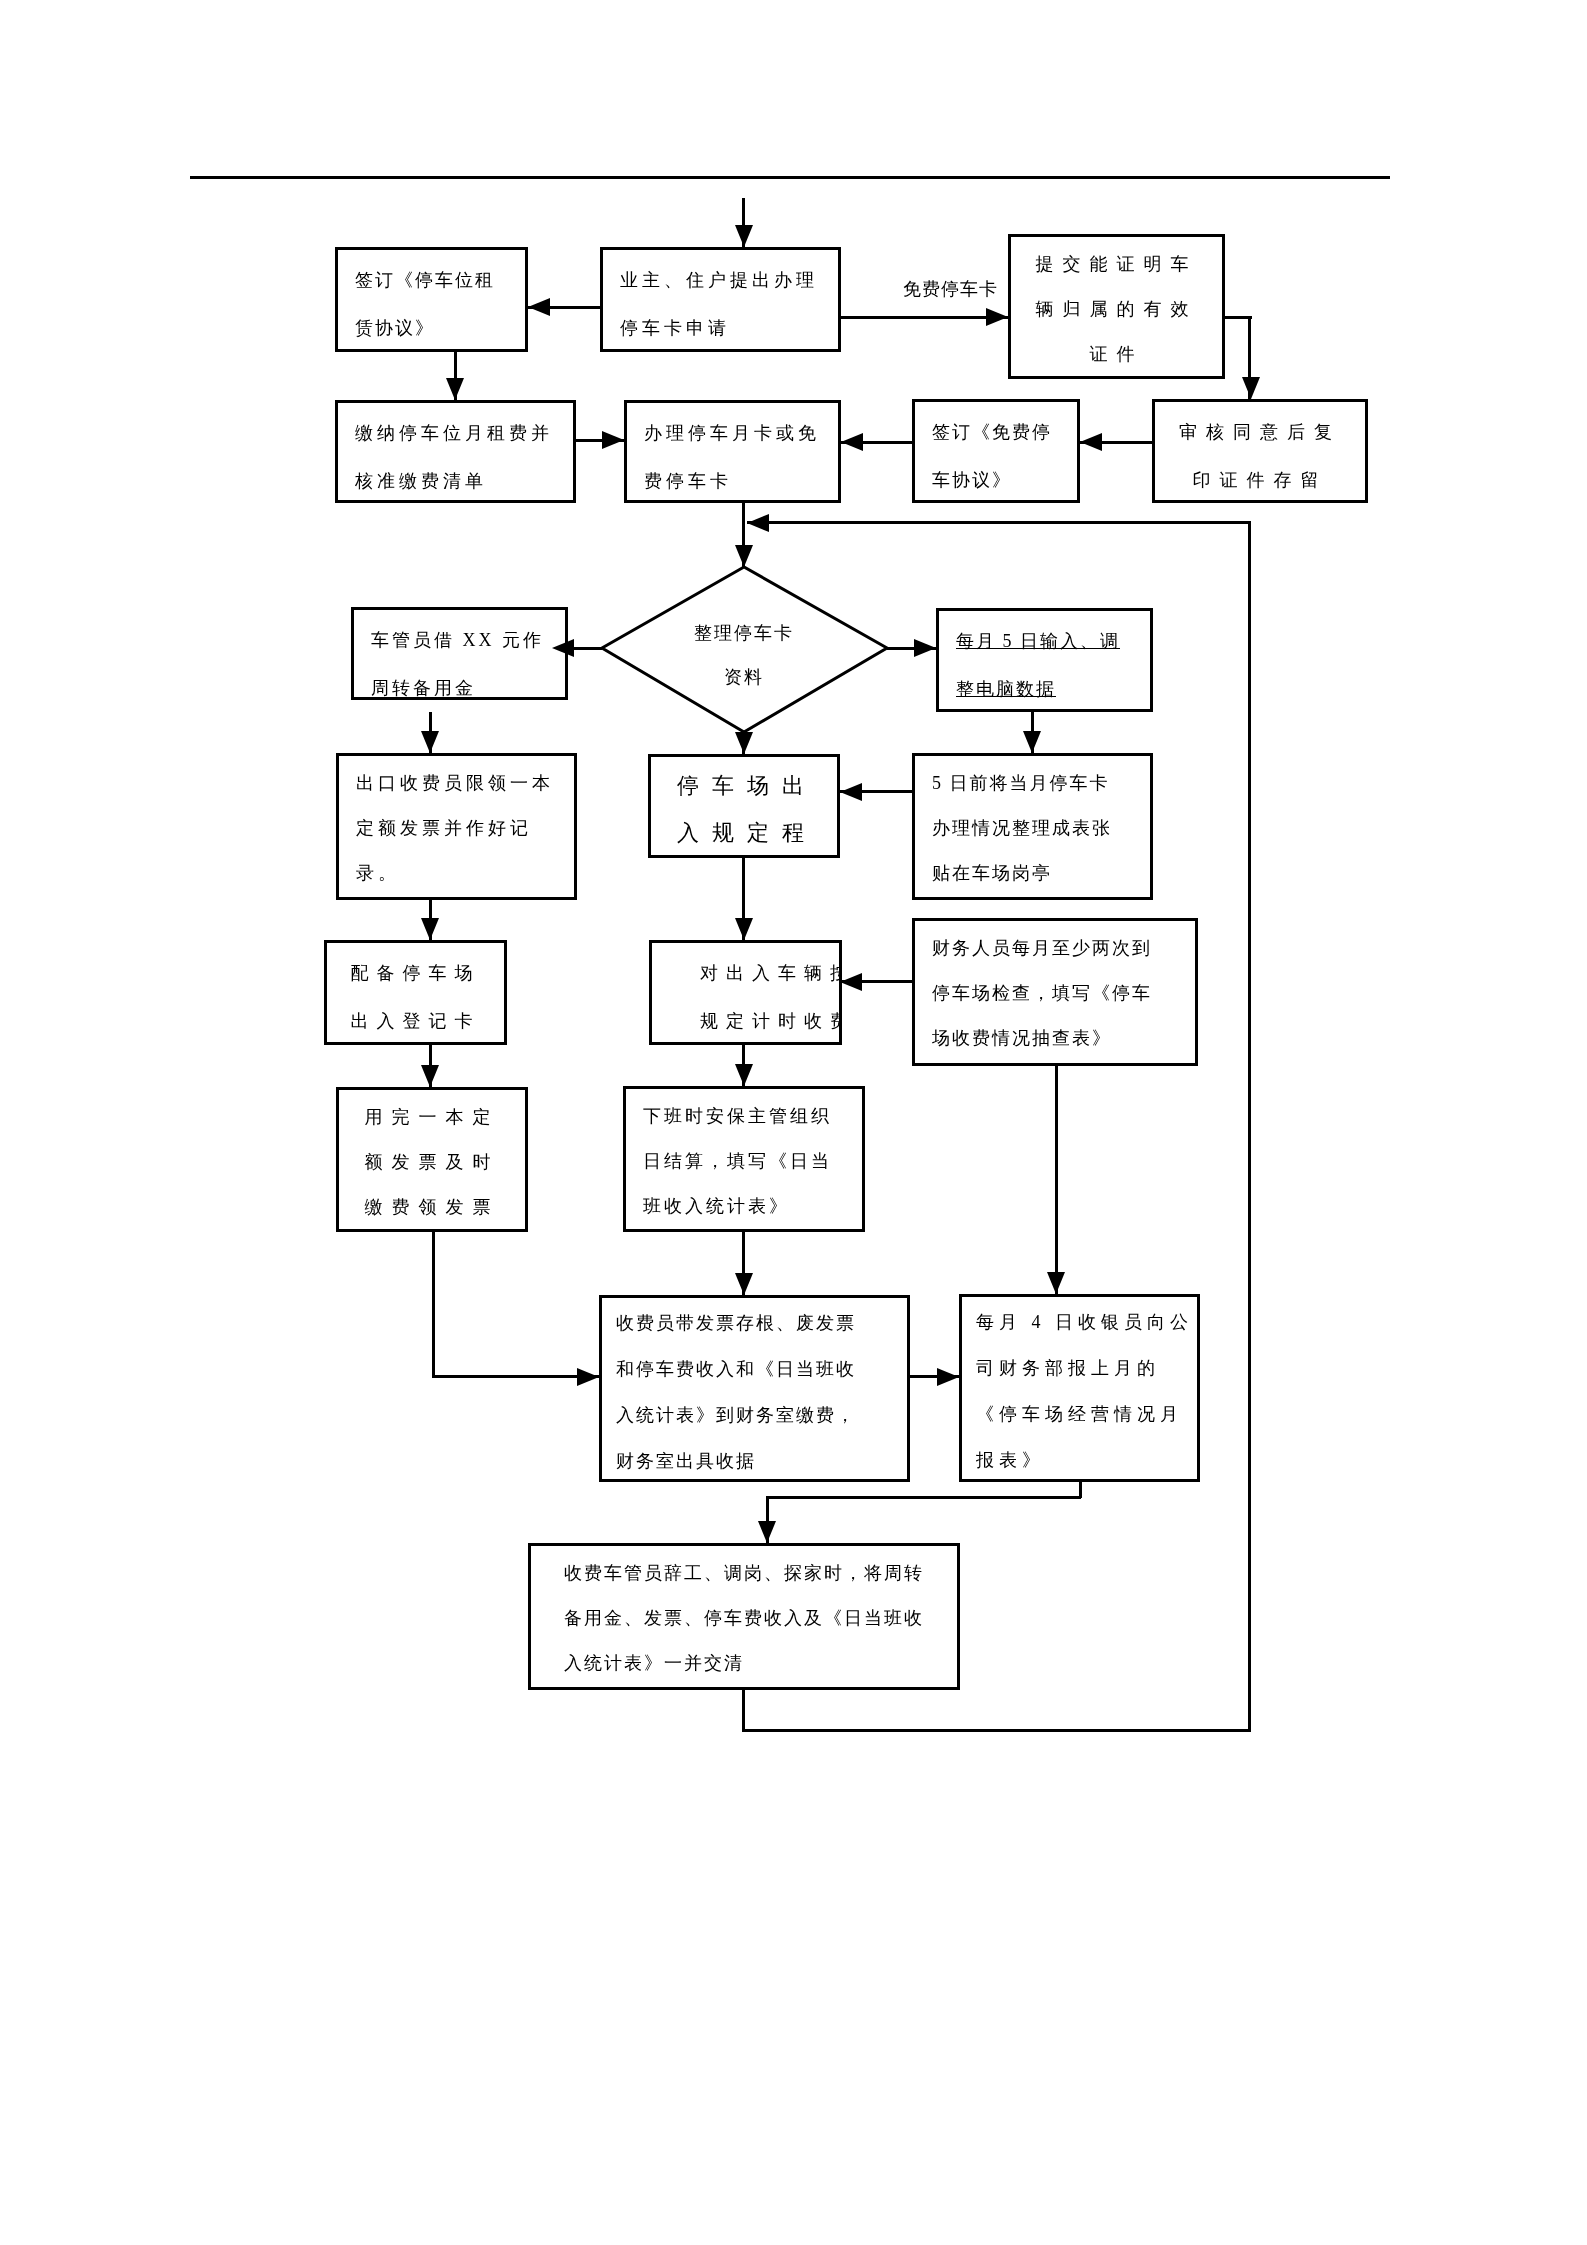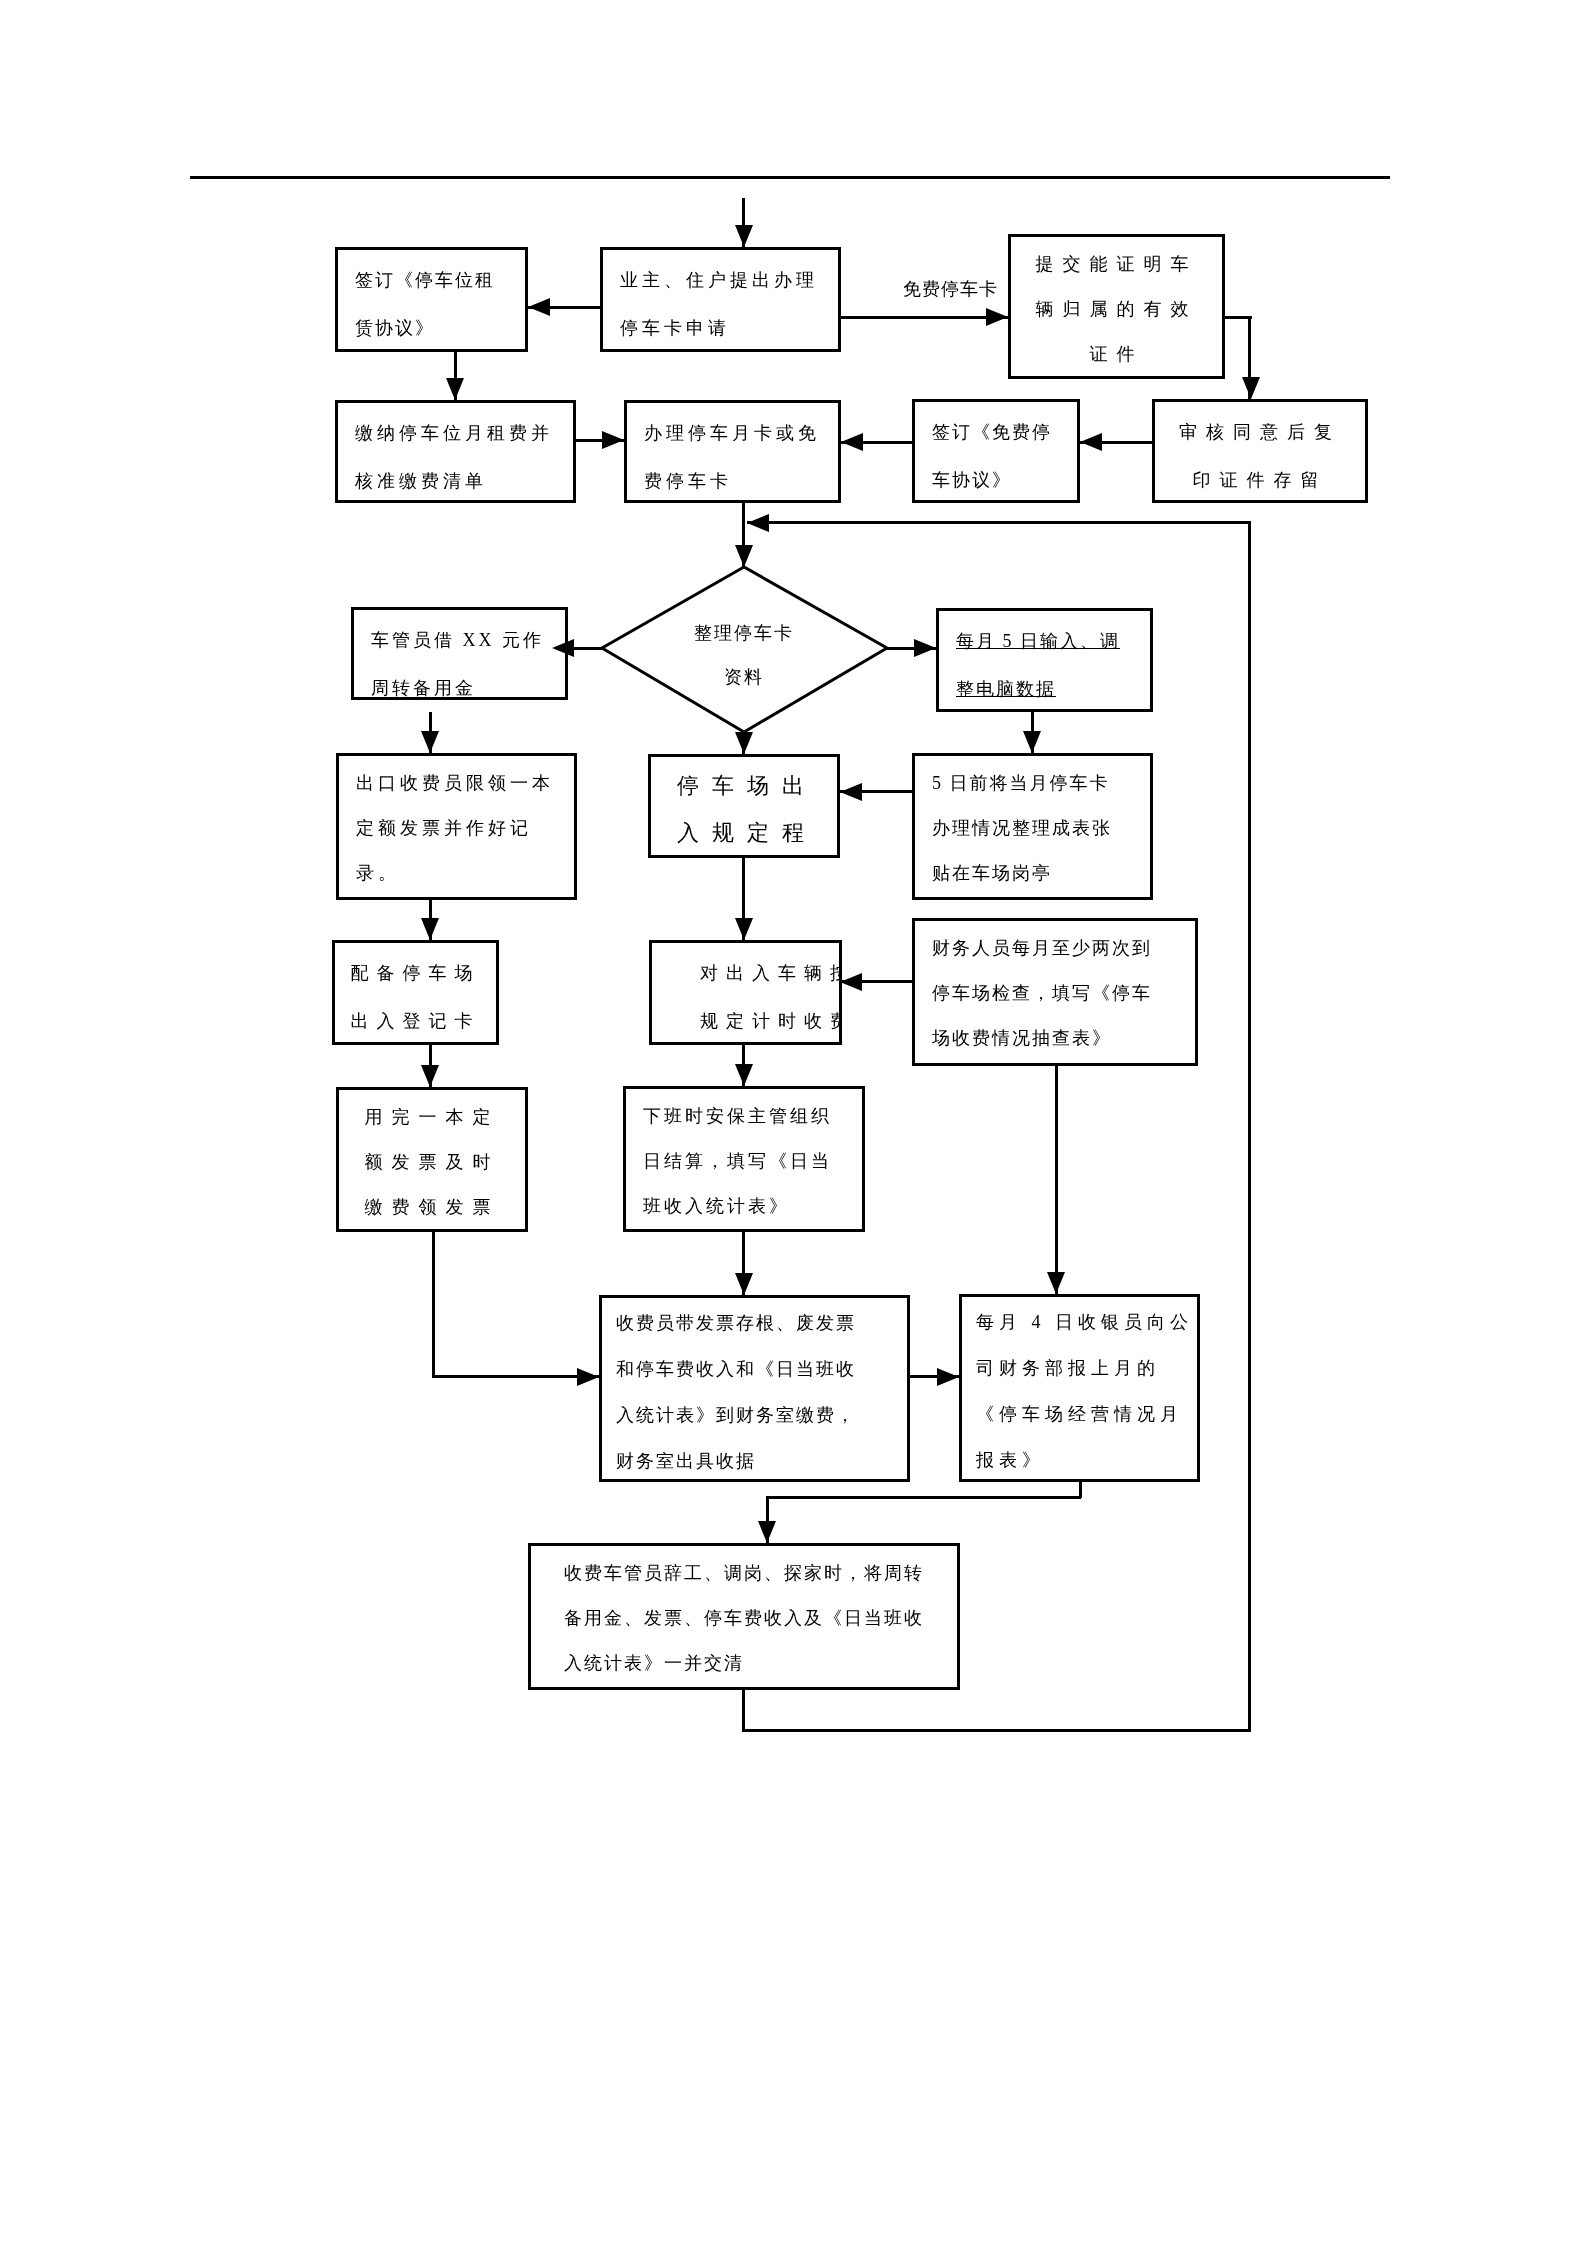--- a/index.html
+++ b/index.html
@@ -169,21 +169,21 @@
     <span class="tl">定额发票并作好记</span>
     <span class="tl">录。</span>
   </div>
 
   <div class="box l3 ls2" style="left:912px;top:753px;width:241px;height:147px;">
     <span class="tl">5 日前将当月停车卡</span>
     <span class="tl">办理情况整理成表张</span>
     <span class="tl">贴在车场岗亭</span>
   </div>
 
-  <div class="box l2 ctr ls8" style="left:332px;top:940px;width:167px;height:105px;">
+  <div class="box l2 ctr ls8" style="left:324px;top:940px;width:183px;height:105px;">
     <span class="tl">配备停车场</span>
     <span class="tl">出入登记卡</span>
   </div>
 
   <div class="box l2 ctr ls8" style="left:649px;top:940px;width:193px;height:105px;padding-left:48px;">
     <span class="tl">对出入车辆按</span>
     <span class="tl">规定计时收费</span>
   </div>
 
   <div class="box l3 ls2" style="left:912px;top:918px;width:286px;height:148px;">

